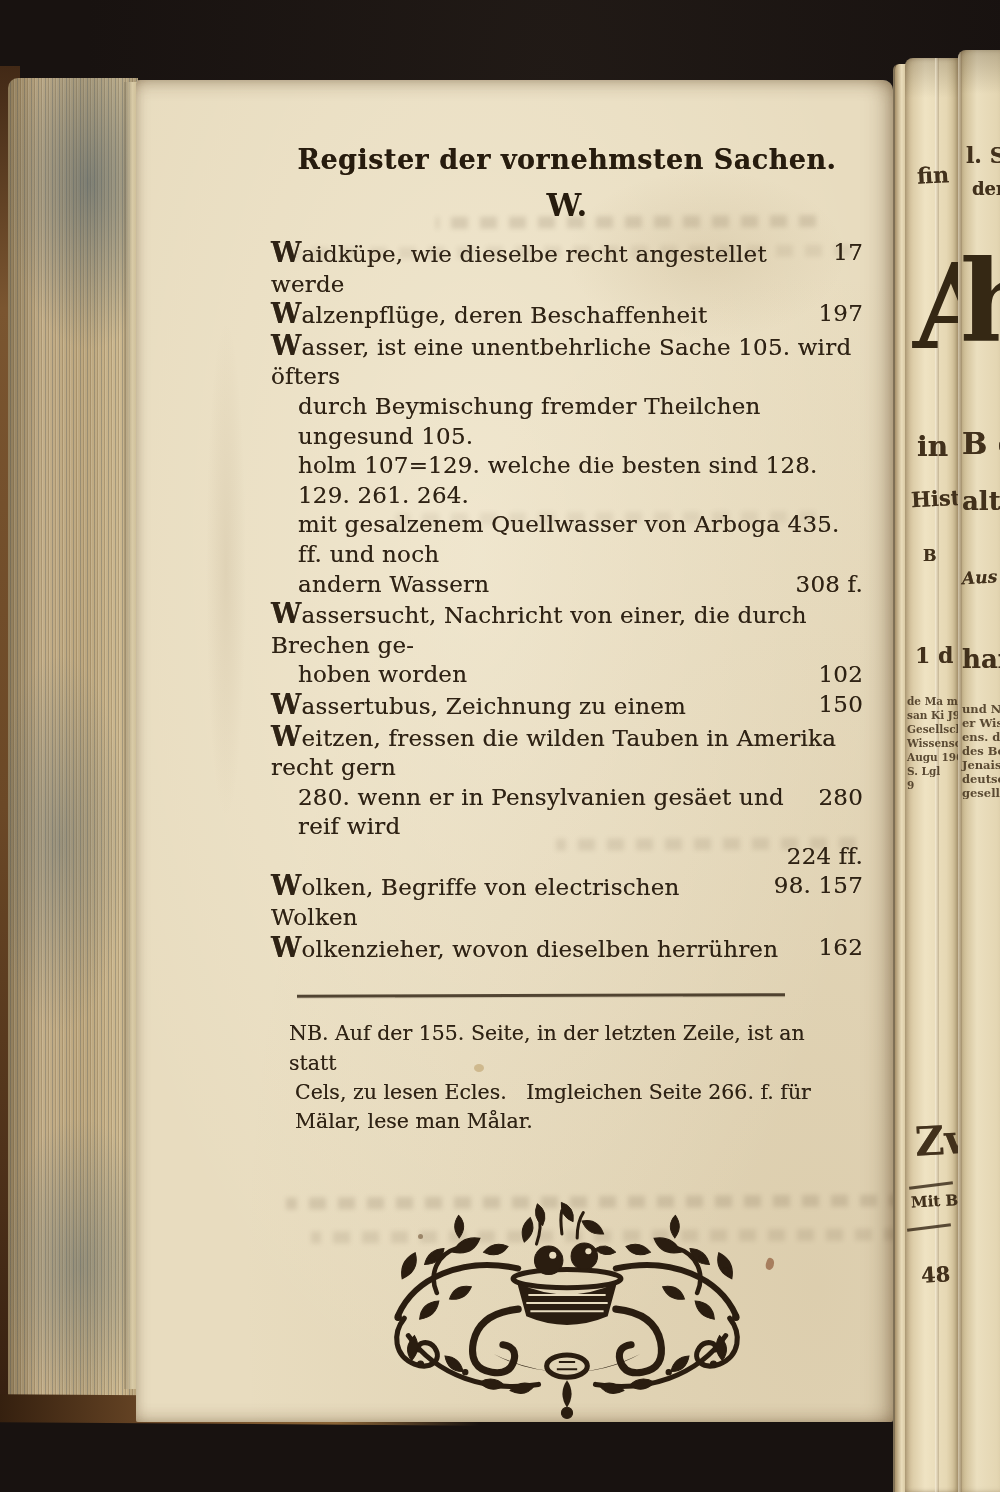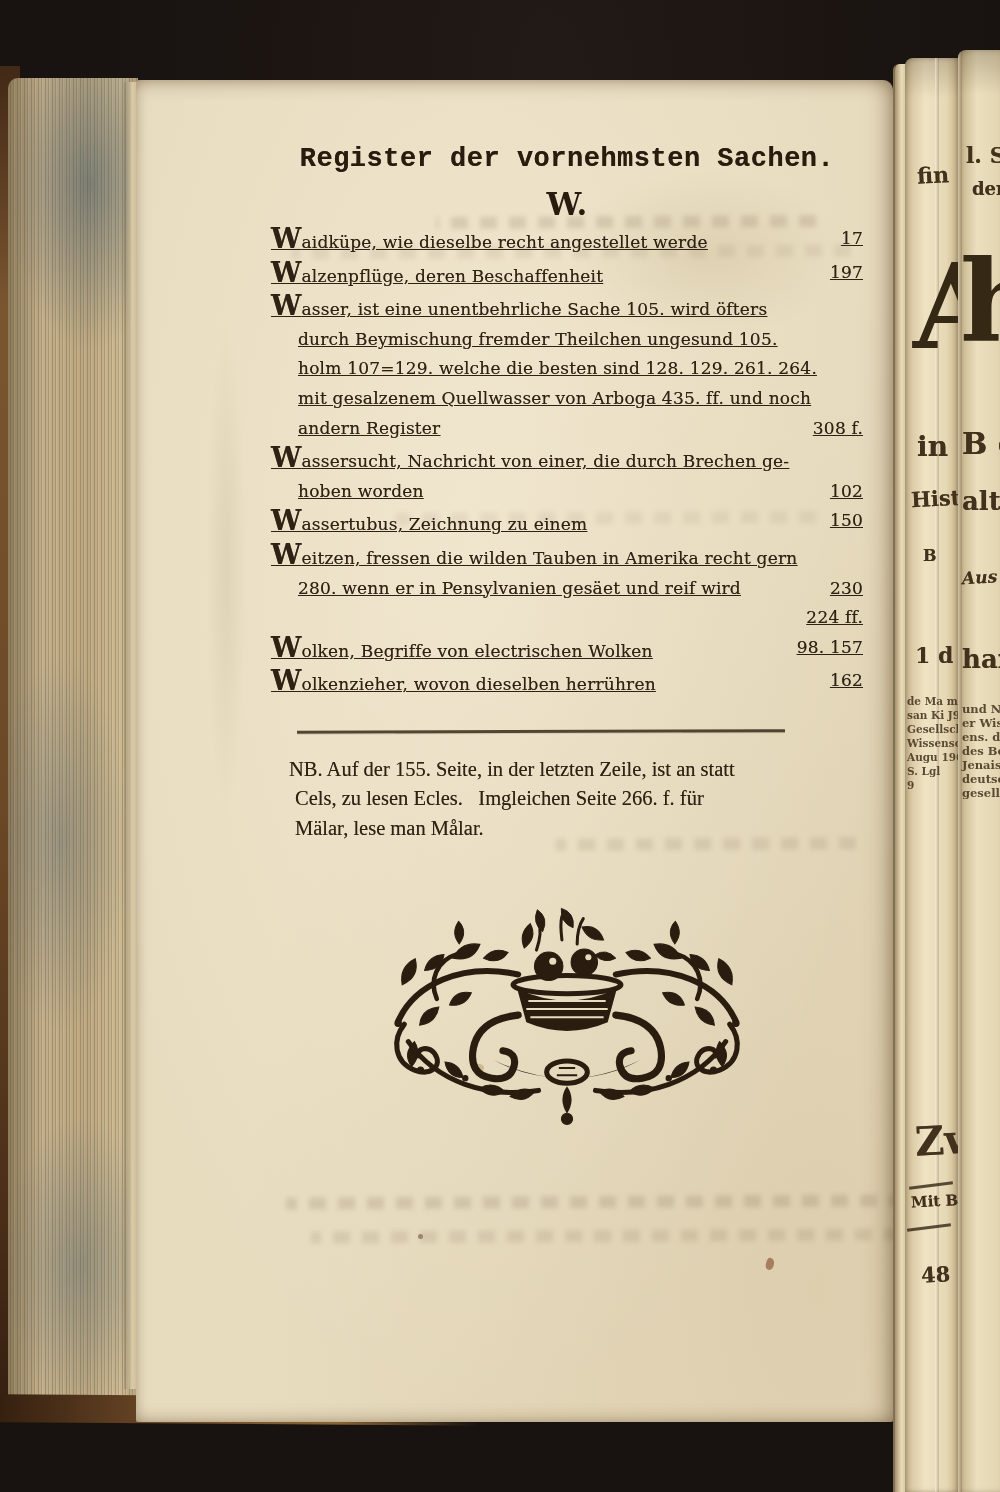--- a/index.html
+++ b/index.html
@@ -52,38 +52,38 @@
     box-shadow:
       inset -14px 0 26px -12px rgba(85,58,26,.55),
       inset 5px 0 16px -8px rgba(85,58,26,.38),
       inset 0 10px 22px -14px rgba(85,58,26,.45),
       inset 0 -10px 20px -14px rgba(85,58,26,.35);
     color:#2e2214;
   }
   .content{position:absolute;left:135px;top:0;width:592px;}
   .title{
     margin:64px 0 0;text-align:center;font-size:27px;font-weight:bold;
-    letter-spacing:.5px;color:#271c0e;text-shadow:0 0 .5px rgba(40,26,12,.7);font-family:Liberation Mono, monospace;
+    letter-spacing:.5px;color:#271c0e;text-shadow:0 0 .5px rgba(40,26,12,.7);
   }
   .letterhead{
     margin:12px 0 0;text-align:center;font-size:31px;font-weight:bold;color:#271c0e;
   }
-  .index{margin-top:2px;font-size:17px;line-height:29.6px;letter-spacing:.2px;text-decoration:underline;}
+  .index{margin-top:15px;font-size:23px;line-height:29.6px;letter-spacing:.2px;}
   .iline{display:flex;}
   .iline .t{display:block;flex:0 1 auto;text-shadow:0 0 .4px rgba(44,30,14,.55);}
   .iline .n{margin-left:auto;padding-left:10px;white-space:nowrap;text-shadow:0 0 .4px rgba(44,30,14,.55);}
   .iline.lead .t::first-letter{font-size:27px;font-weight:bold;}
   .iline.cont .t{margin-left:27px;}
   .divider{
     margin:30px 0 0 26px;width:488px;height:0;
     border-top:3px solid rgba(48,34,18,.82);
     transform:rotate(-.2deg);
     box-shadow:0 1px 0 rgba(48,34,18,.12);
   }
-  .note{margin:22px 0 0 18px;width:540px;font-size:20.5px;line-height:29.4px;font-family:Liberation Serif, serif;}
+  .note{margin:22px 0 0 18px;width:540px;font-size:20.5px;line-height:29.4px;}
   .note .nl{text-shadow:0 0 .4px rgba(44,30,14,.55);}
   .note .nl.c{margin-left:6px;}
   .vignette{display:block;margin:44px auto 0;}
 
   
   .ghost{position:absolute;height:12px;opacity:.26;filter:blur(2.4px);
     background:repeating-linear-gradient(90deg, rgba(82,62,38,.55) 0 17px, rgba(82,62,38,0) 17px 29px);
     transform:scaleX(-1) rotate(.3deg);}
   .g1{left:300px;top:136px;width:380px;}
   .g2{left:155px;top:166px;width:560px;opacity:.15;}
@@ -184,42 +184,42 @@
           </div>
         <div class="iline cont">
             <span class="t">holm 107=129. welche die besten sind 128. 129. 261. 264.</span>
             <span class="n"></span>
           </div>
         <div class="iline cont">
             <span class="t">mit gesalzenem Quellwasser von Arboga 435. ff. und noch</span>
             <span class="n"></span>
           </div>
         <div class="iline cont">
-            <span class="t">andern Register</span>
+            <span class="t">andern Wassern</span>
             <span class="n">308 f.</span>
           </div>
         <div class="iline lead">
             <span class="t">Wassersucht, Nachricht von einer, die durch Brechen ge-</span>
             <span class="n"></span>
           </div>
         <div class="iline cont">
             <span class="t">hoben worden</span>
             <span class="n">102</span>
           </div>
         <div class="iline lead">
             <span class="t">Wassertubus, Zeichnung zu einem</span>
             <span class="n">150</span>
           </div>
         <div class="iline lead">
             <span class="t">Weitzen, fressen die wilden Tauben in Amerika recht gern</span>
             <span class="n"></span>
           </div>
         <div class="iline cont">
             <span class="t">280. wenn er in Pensylvanien gesäet und reif wird</span>
-            <span class="n">230</span>
+            <span class="n">280</span>
           </div>
         <div class="iline cont">
             <span class="n">224 ff.</span>
           </div>
         <div class="iline lead">
             <span class="t">Wolken, Begriffe von electrischen Wolken</span>
             <span class="n">98. 157</span>
           </div>
         <div class="iline lead">
             <span class="t">Wolkenzieher, wovon dieselben herrühren</span>

